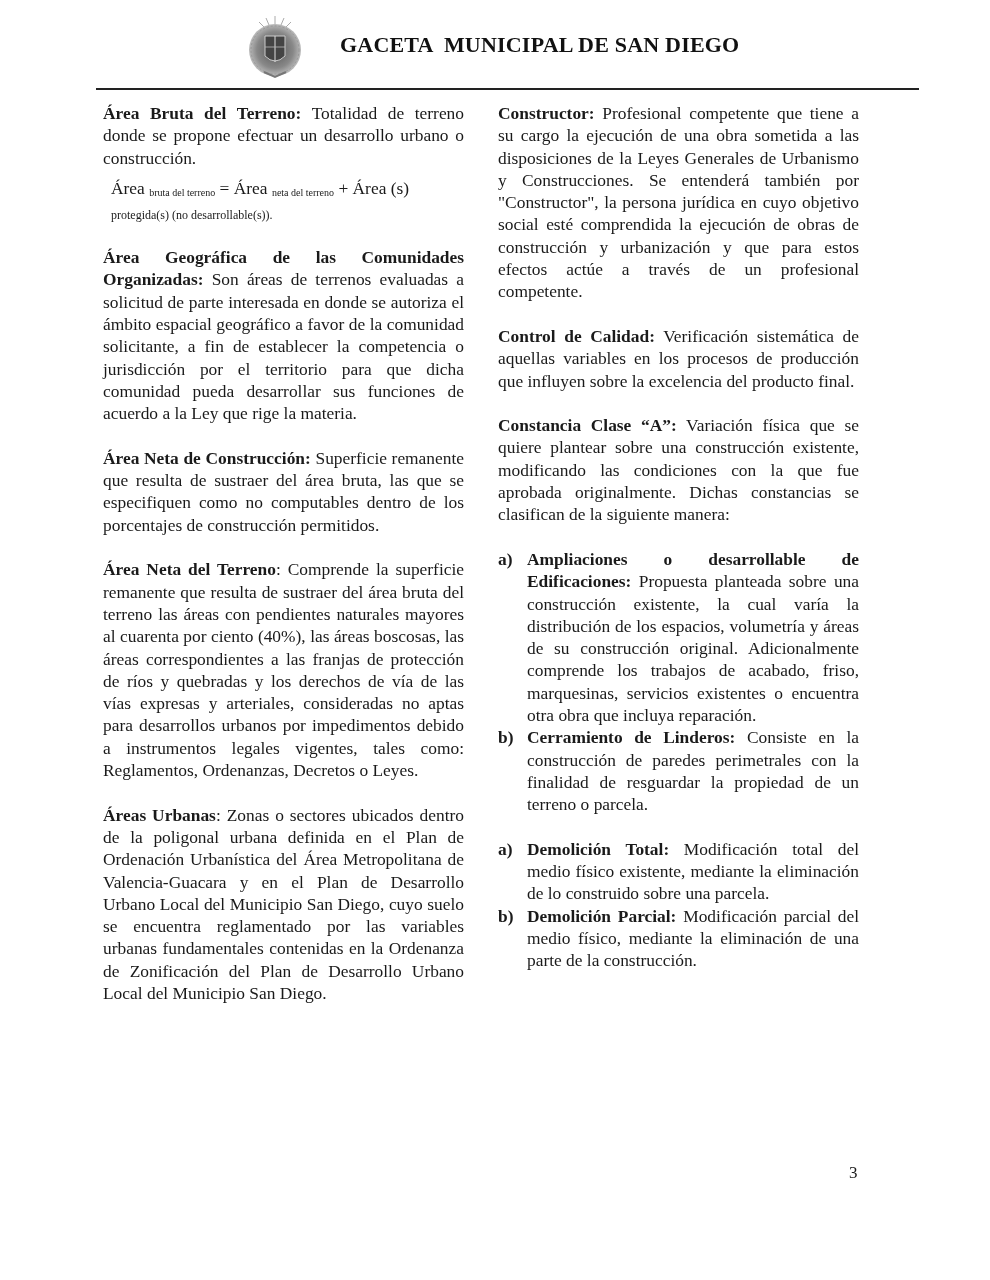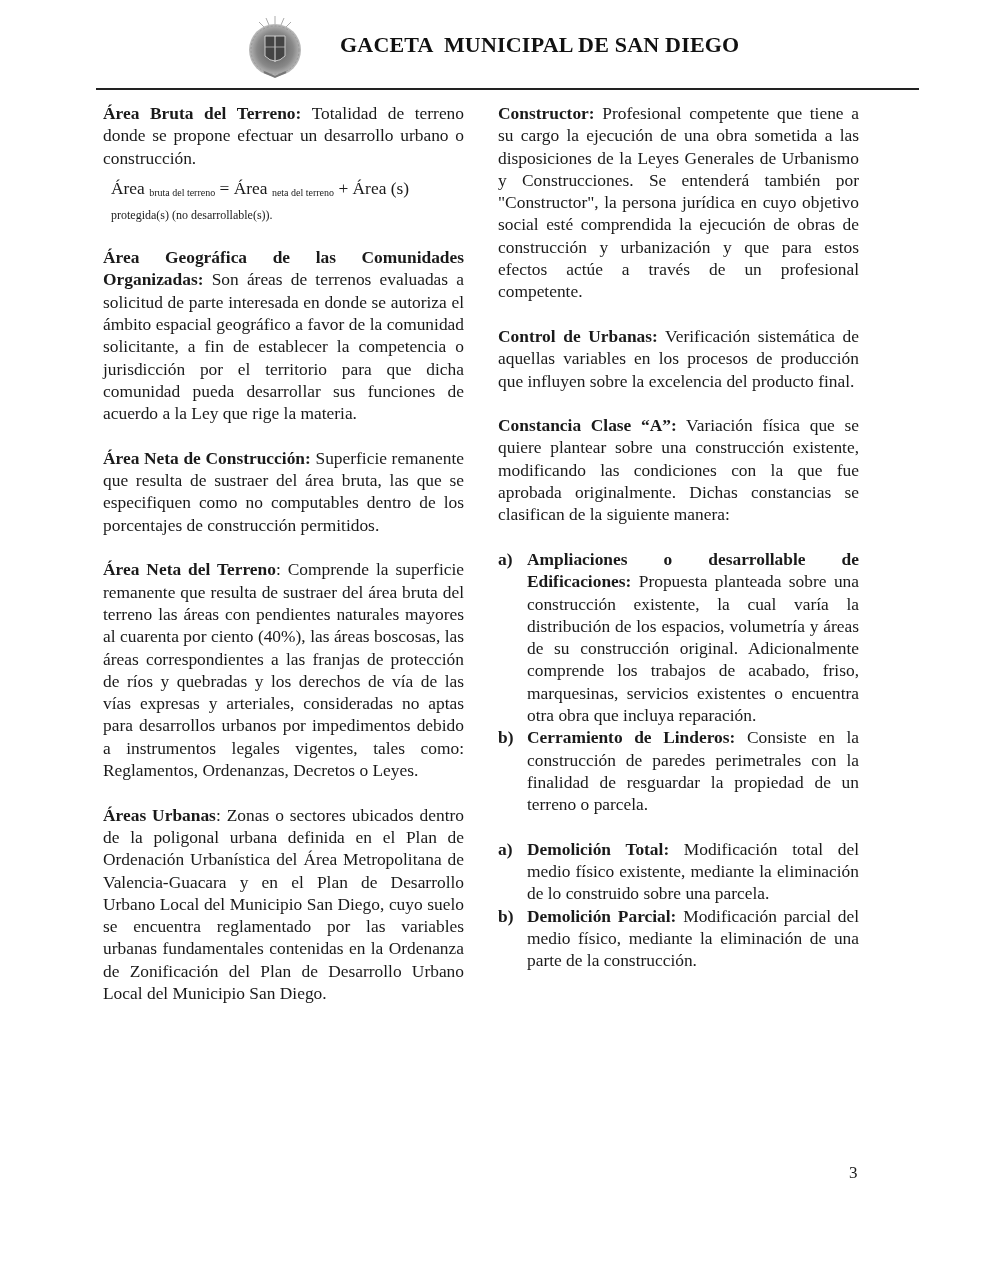--- a/index.html
+++ b/index.html
@@ -89,21 +89,21 @@
     <b>Áreas Urbanas</b><span>: Zonas o sectores ubicados dentro de la poligonal urbana definida en el Plan de Ordenación Urbanística del Área Metropolitana de Valencia-Guacara y en el Plan de Desarrollo Urbano Local del Municipio San Diego, cuyo suelo se encuentra reglamentado por las variables urbanas fundamentales contenidas en la Ordenanza de Zonificación del Plan de Desarrollo Urbano Local del Municipio San Diego.</span>
   </div>
 </div>
 
 <div class="col right">
   <div class="entry">
     <b>Constructor:</b><span> Profesional competente que tiene a su cargo la ejecución de una obra sometida a las disposiciones de la Leyes Generales de Urbanismo y Construcciones. Se entenderá también por "Constructor", la persona jurídica en cuyo objetivo social esté comprendida la ejecución de obras de construcción y urbanización y que para estos efectos actúe a través de un profesional competente.</span>
   </div>
 
   <div class="entry">
-    <b>Control de Urbanas:</b><span> Verificación sistemática de aquellas variables en los procesos de producción que influyen sobre la excelencia del producto final.</span>
+    <b>Control de Calidad:</b><span> Verificación sistemática de aquellas variables en los procesos de producción que influyen sobre la excelencia del producto final.</span>
   </div>
 
   <div class="entry">
     <b>Constancia Clase “A”:</b><span> Variación física que se quiere plantear sobre una  construcción existente, modificando las condiciones con la que fue aprobada originalmente. Dichas constancias se clasifican de la siguiente manera:</span>
   </div>
   <ol class="items">
     <li>
       <span class="marker">a)</span>
       <b>Ampliaciones o desarrollable de Edificaciones:</b><span> Propuesta planteada sobre una construcción existente, la cual varía la distribución de los espacios, volumetría y áreas de su construcción original. Adicionalmente comprende los trabajos de acabado, friso, marquesinas, servicios existentes o encuentra otra obra que incluya reparación.</span>
     </li>

